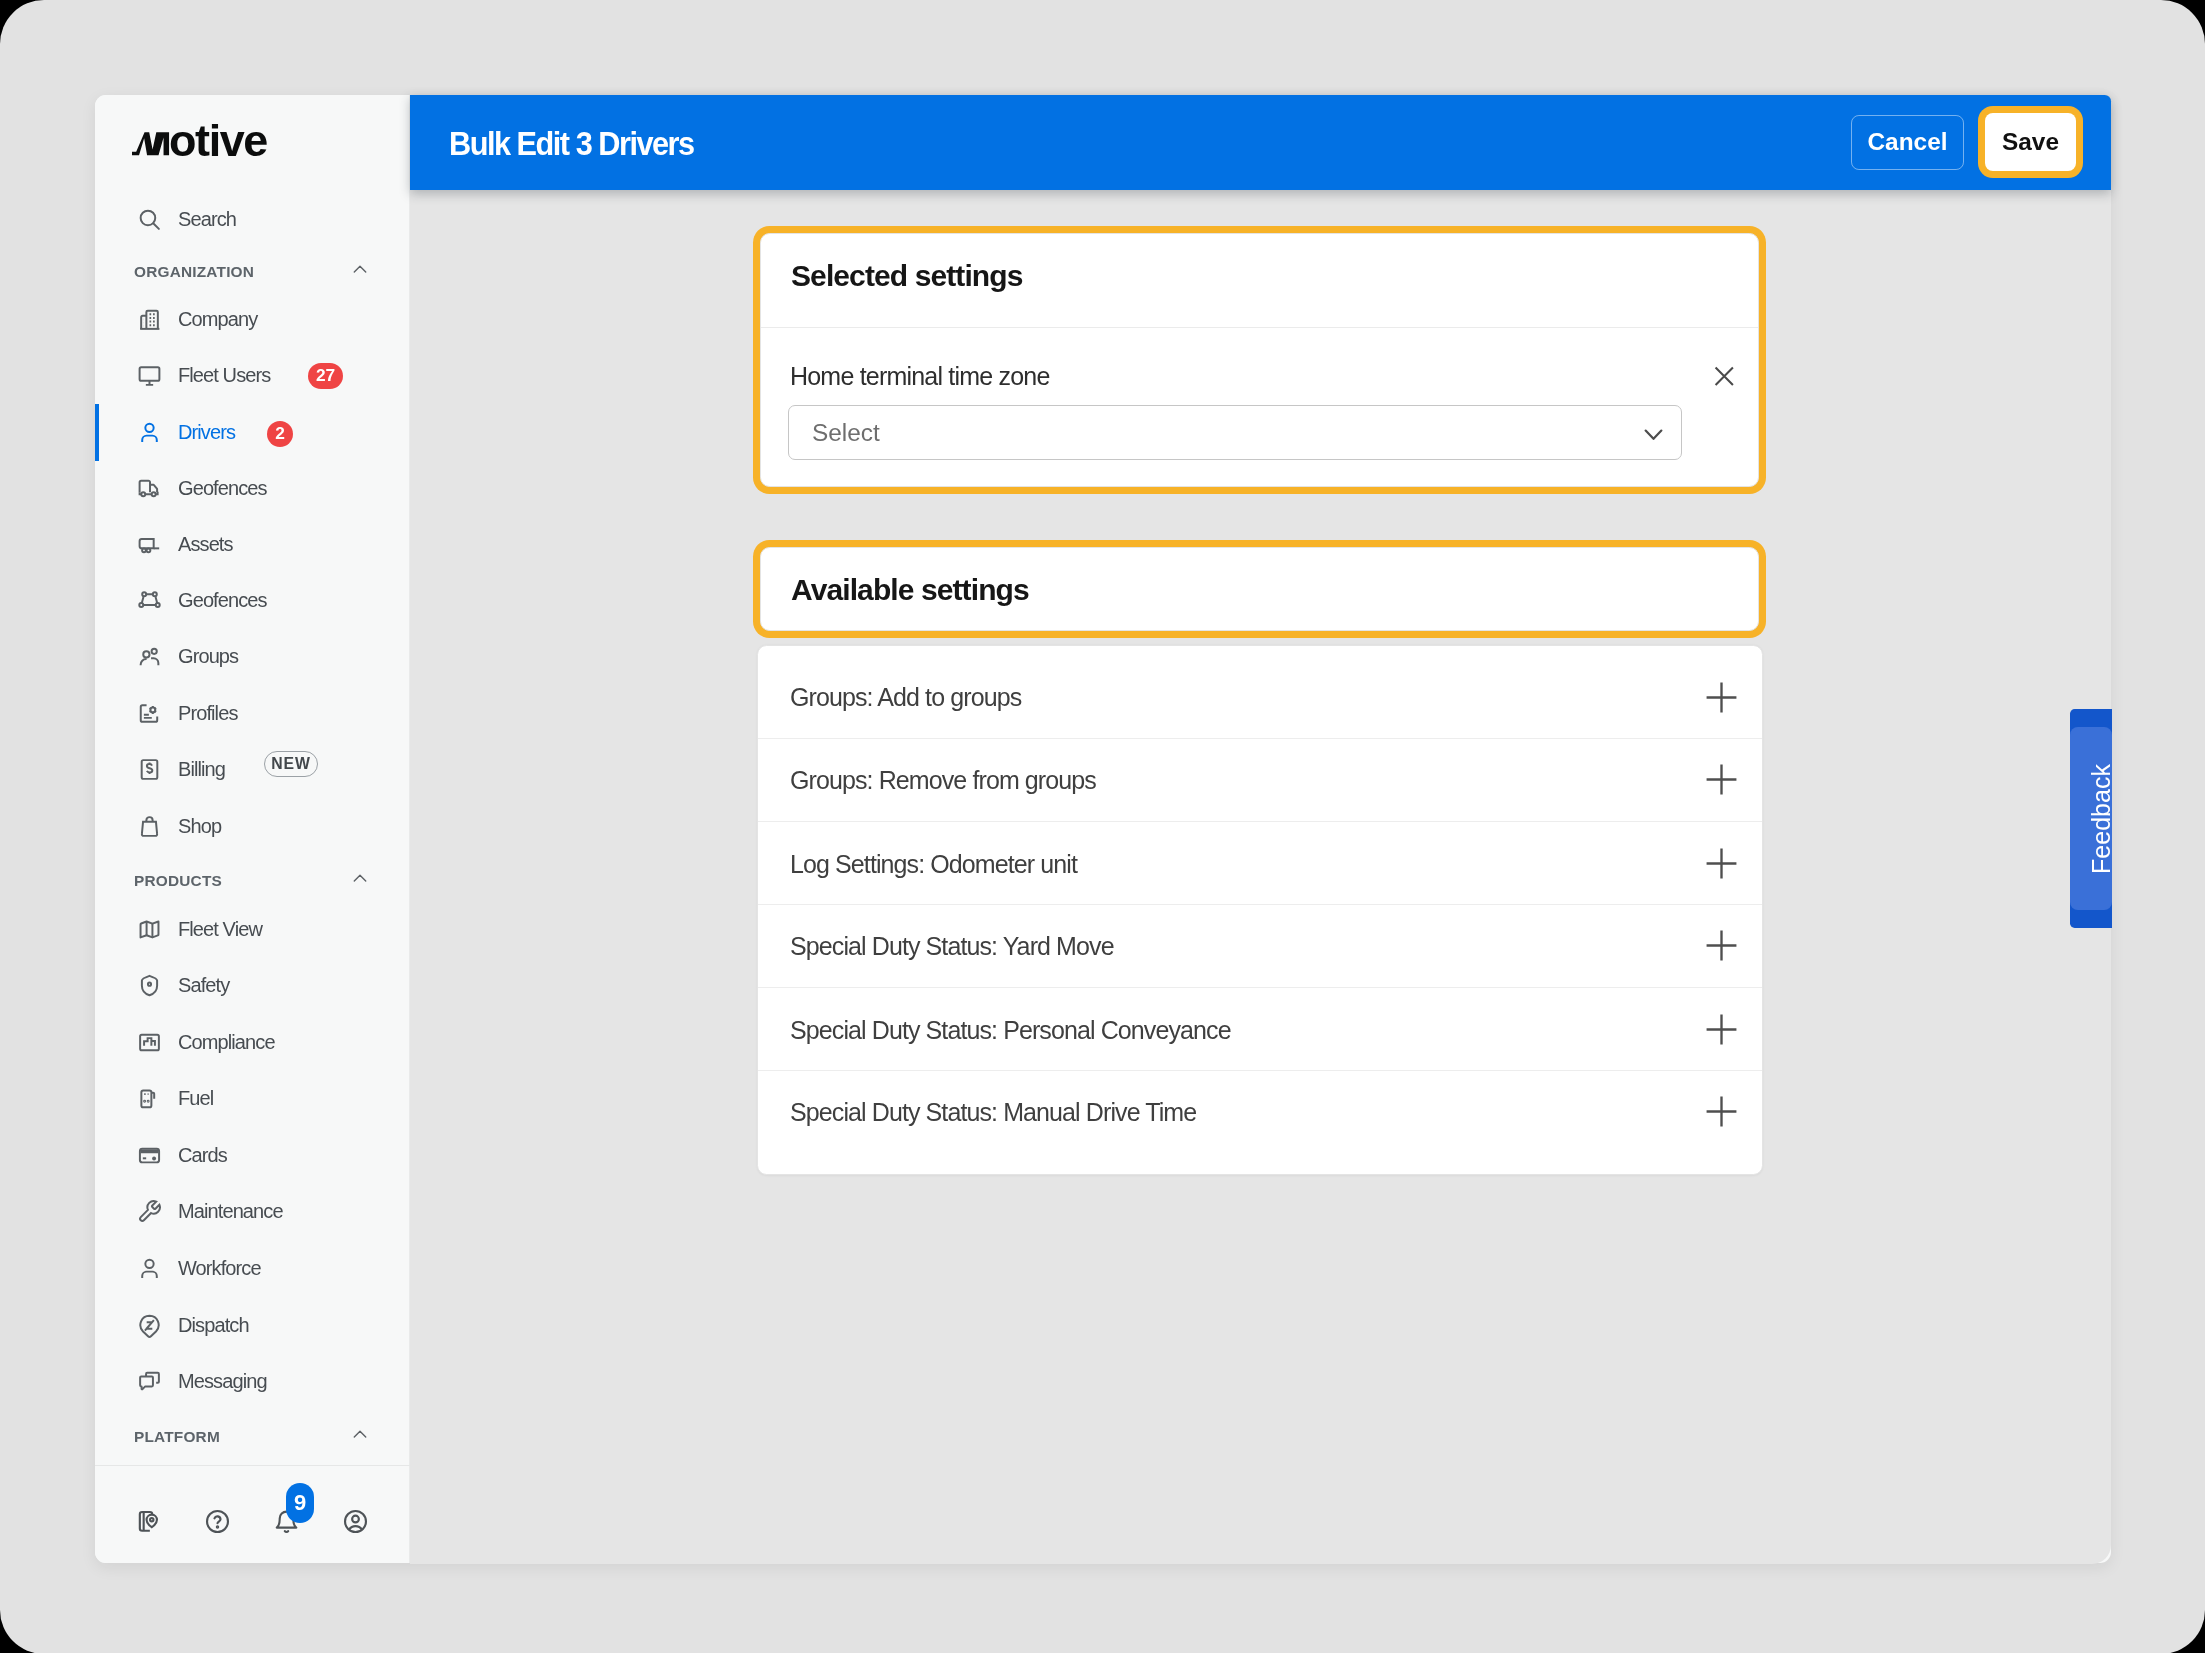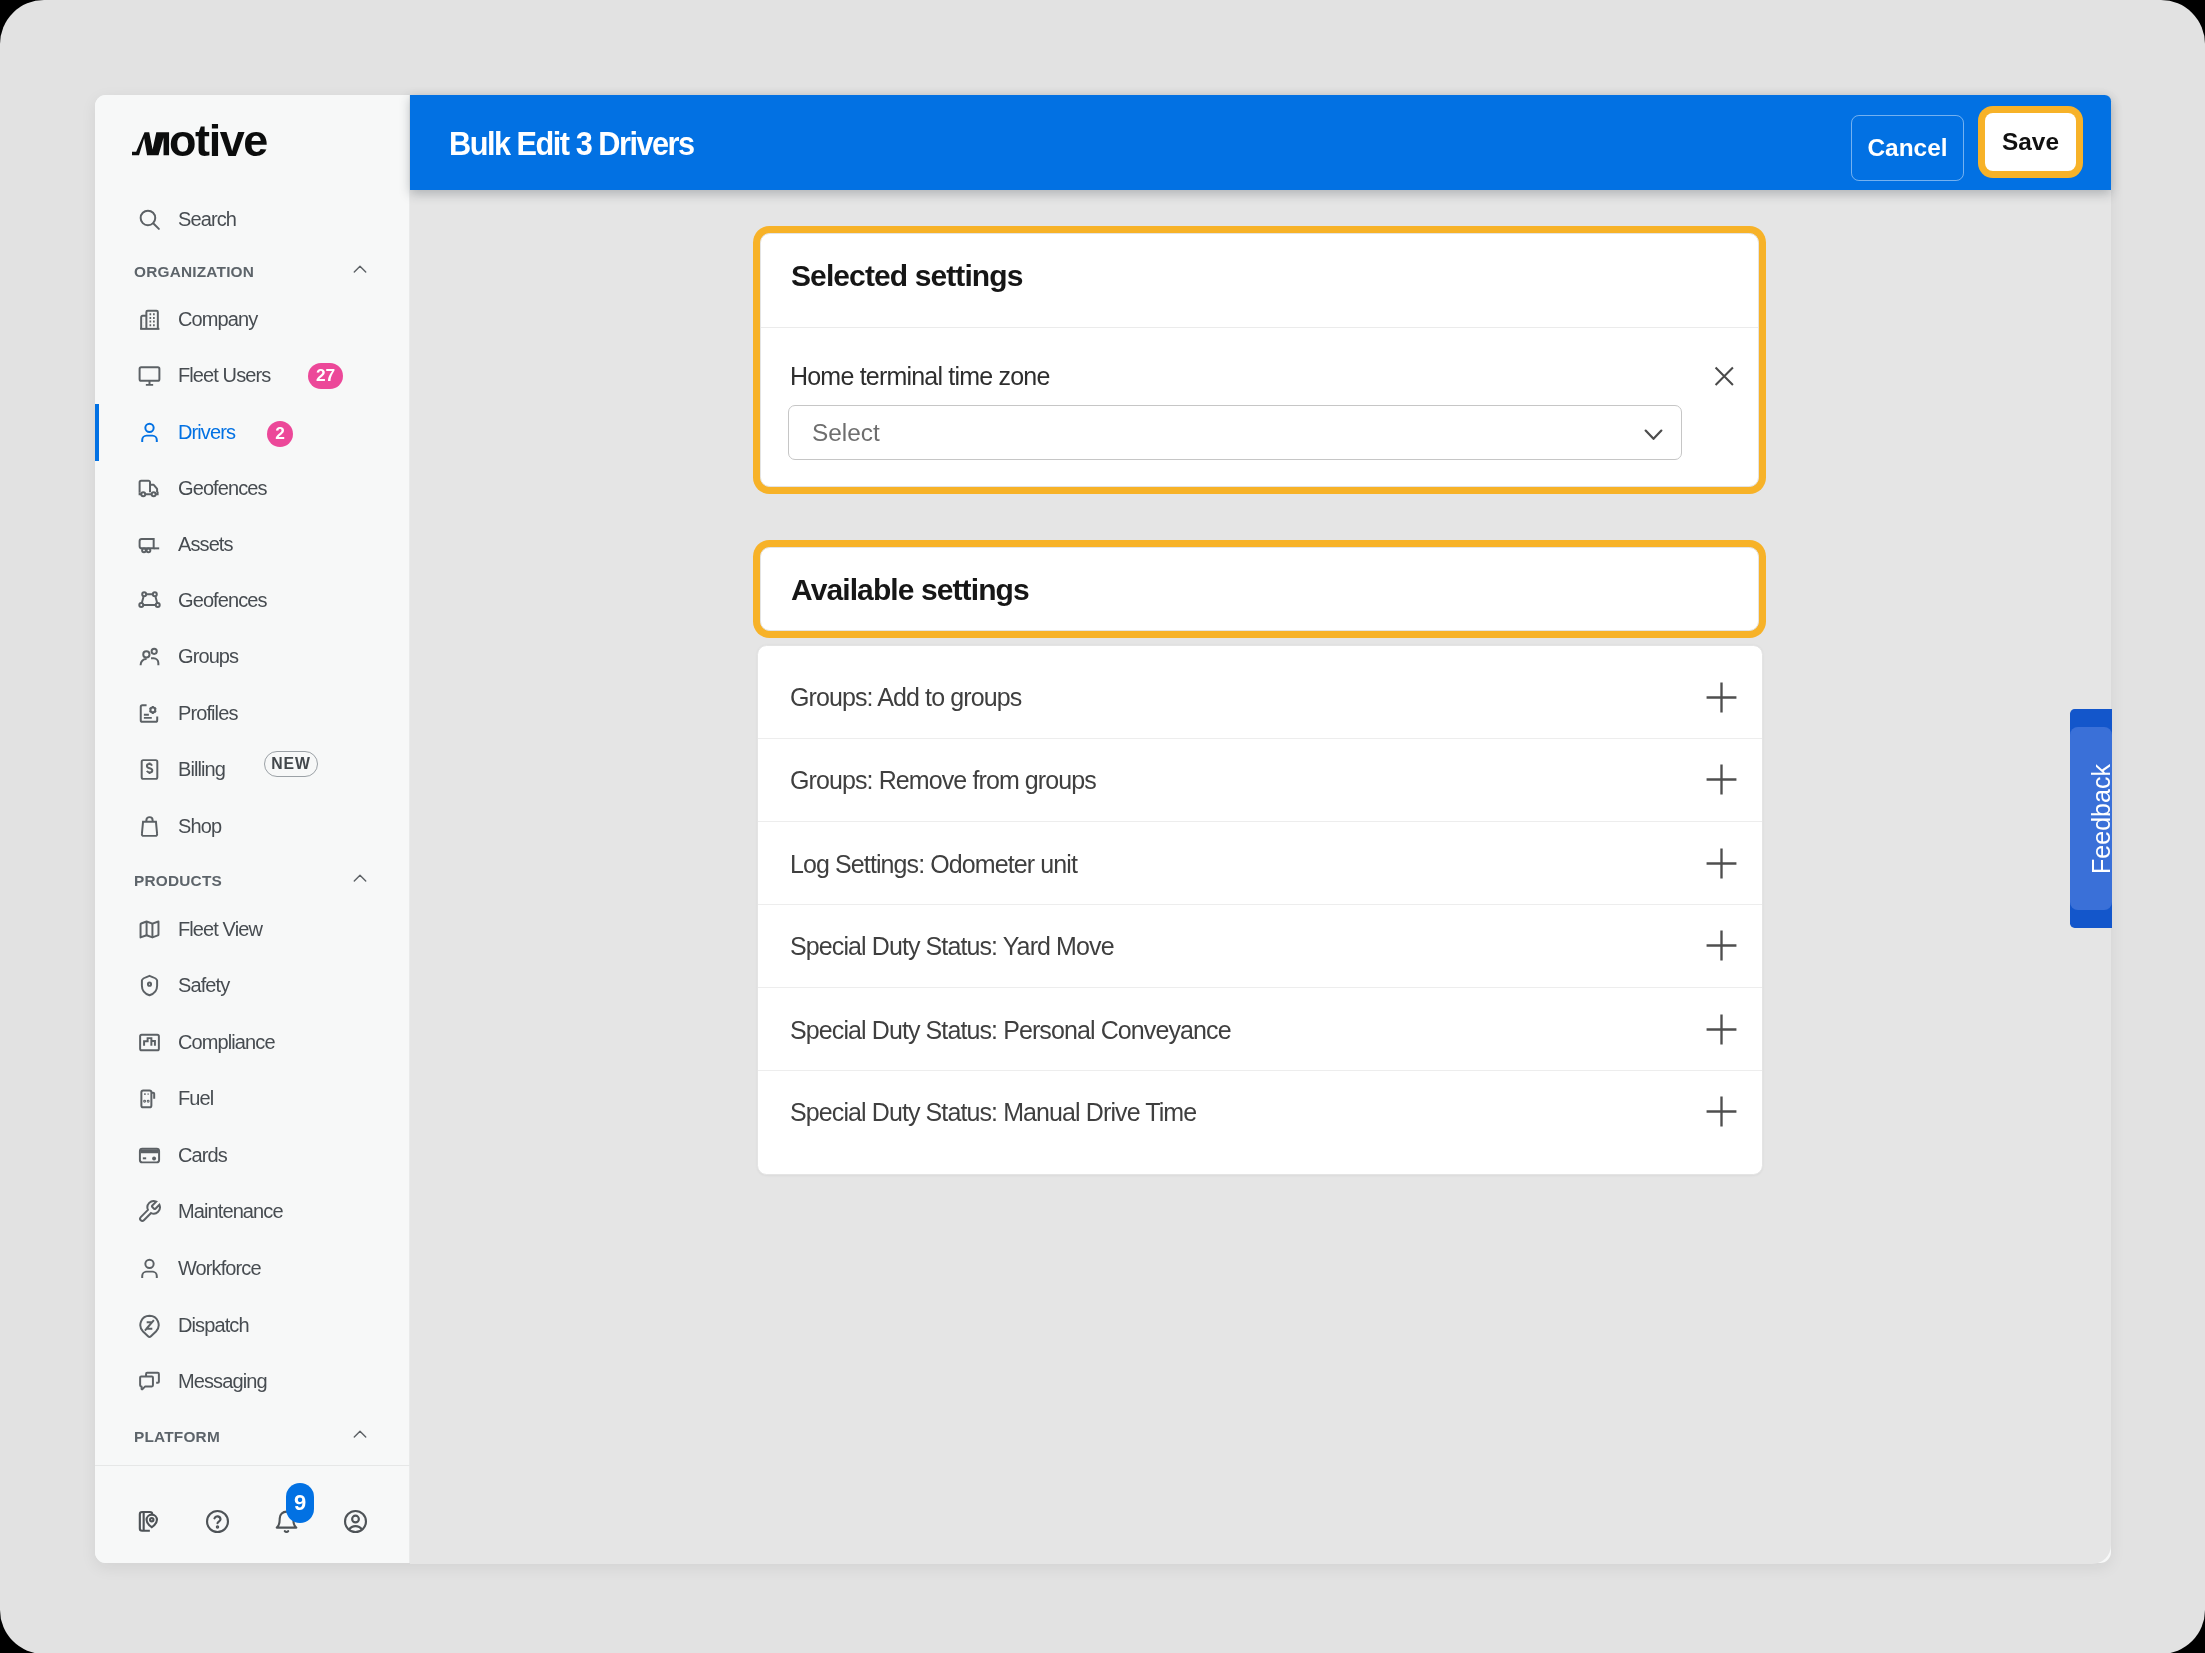--- a/index.html
+++ b/index.html
@@ -6,21 +6,21 @@
 html,body { width:2205px; height:1654px; background:#000; font-family:"Liberation Sans", sans-serif; }
 #canvas { position:absolute; left:0; top:0; width:2205px; height:1654px; background:#e2e2e2; border-radius:44px; overflow:hidden; }
 #app { position:absolute; left:95px; top:95px; width:2016px; height:1468px; border-radius:11px; background:#f7f8f8; box-shadow:0 4.7px 15.8px rgba(0,0,0,0.07); }
 #sidebar { position:absolute; left:0; top:0; width:315px; height:1468px; background:#f7f8f8; border-right:0.8px solid #e9eaea; border-radius:11px 0 0 11px; }
 #header { position:absolute; left:315px; top:0; width:1701px; height:95px; background:#0271e3; border-radius:0 6.3px 0 0; box-shadow:0 3.2px 11px rgba(40,50,60,0.28); z-index:5; }
 #content { position:absolute; left:315px; top:95px; width:1701px; height:1374px; background:#e5e5e5; border-radius:0 0 19px 0; }
 .abs { position:absolute; }
 .t { position:absolute; line-height:1; white-space:nowrap; }
 
 #title { left:39px; top:31.5px; font-size:33px; font-weight:700; color:#fff; letter-spacing:-1.6px; transform:scaleX(0.93); transform-origin:left center; }
-#btn-cancel { position:absolute; left:1441px; top:19.7px; width:113px; height:66px; border:1.2px solid rgba(255,255,255,0.45); border-radius:7.9px; color:#fff; font-size:24.4px; font-weight:600; display:flex; align-items:center; justify-content:center; }
+#btn-cancel { position:absolute; left:1441px; top:19.7px; width:113px; height:55px; border:1.2px solid rgba(255,255,255,0.45); border-radius:7.9px; color:#fff; font-size:24.4px; font-weight:600; display:flex; align-items:center; justify-content:center; }
 #btn-save { position:absolute; left:1575px; top:18px; width:91px; height:58px; background:#fff; border-radius:7.9px; box-shadow:0 0 0 7px #f7b228; color:#111; font-size:24.4px; font-weight:700; display:flex; align-items:center; justify-content:center; }
 
 .card { position:absolute; background:#fff; border:0.8px solid #e4e4e4; border-radius:9.5px; box-shadow:0 0.8px 2.4px rgba(0,0,0,0.05); }
 .ring { box-shadow:0 0 0 7px #f7b228; }
 #card-selected { left:350px; top:43px; width:999px; height:254px; }
 #sel-head { position:absolute; left:0; top:0; width:100%; height:94px; border-bottom:0.8px solid #ebebeb; }
 #avail-head { left:350px; top:357px; width:999px; height:84px; }
 #card-list { left:347px; top:455px; width:1006px; height:530px; }
 .row { position:absolute; left:0; width:100%; border-bottom:0.8px solid #ededed; }
 .rowtext { position:absolute; left:32px; font-size:25px; color:#3f3f3f; letter-spacing:-0.9px; }
@@ -30,21 +30,21 @@
 #x-btn { left:1304px; top:176px; }
 #select-box { position:absolute; left:378px; top:215px; width:894px; height:55px; background:#fff; border:1.6px solid #c6c6c6; border-radius:7px; }
 #select-ph { left:402px; top:231px; font-size:24.4px; color:#6e6e6e; }
 #select-chevron { left:1234px; top:239px; }
 
 .navitem { position:absolute; left:0; width:100%; height:57px; }
 .nav-ic { position:absolute; left:42px; top:50%; margin-top:-12.6px; width:25px; height:25px; }
 .nav-tx { position:absolute; left:83px; font-size:20px; color:#474c51; top:50%; margin-top:-12.6px; line-height:25px; letter-spacing:-0.9px; }
 .sec-tx { position:absolute; left:39px; font-size:15.4px; font-weight:700; letter-spacing:0.2px; color:#5d646a; }
 .sec-ch { position:absolute; left:258px; width:14px; height:9.5px; }
-.badge { position:absolute; background:#ec4899; color:#fff; font-weight:700; font-size:17.3px; border-radius:13.4px; display:flex; align-items:center; justify-content:center; }
+.badge { position:absolute; background:#ef4444; color:#fff; font-weight:700; font-size:17.3px; border-radius:13.4px; display:flex; align-items:center; justify-content:center; }
 
 #feedback { position:absolute; left:1660px; top:519px; width:42px; height:219px; background:#1356cb; border-radius:4.7px 0 0 4.7px; }
 #feedback .inner { position:absolute; left:0px; top:18px; width:42px; height:183px; background:#3a70d8; border-radius:7.9px; }
 #feedback .tx { position:absolute; left:calc(50% + 9.5px); top:50%; transform:translate(-50%,-50%) rotate(-90deg); color:#fff; font-size:25px; white-space:nowrap; }
 svg { display:block; }
 </style>
 </head>
 <body>
 <div id="canvas">
   <div id="app">

